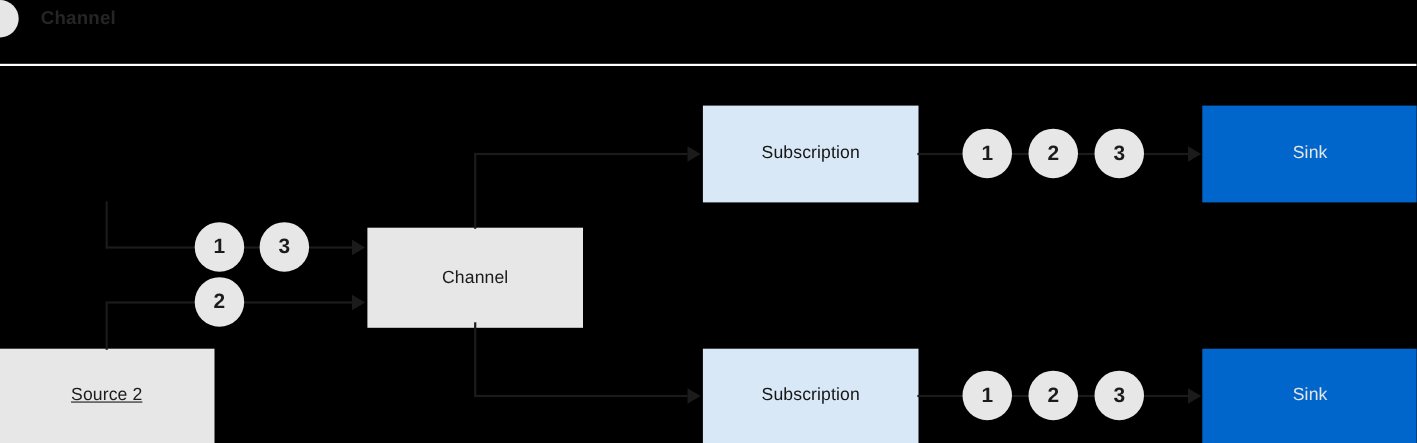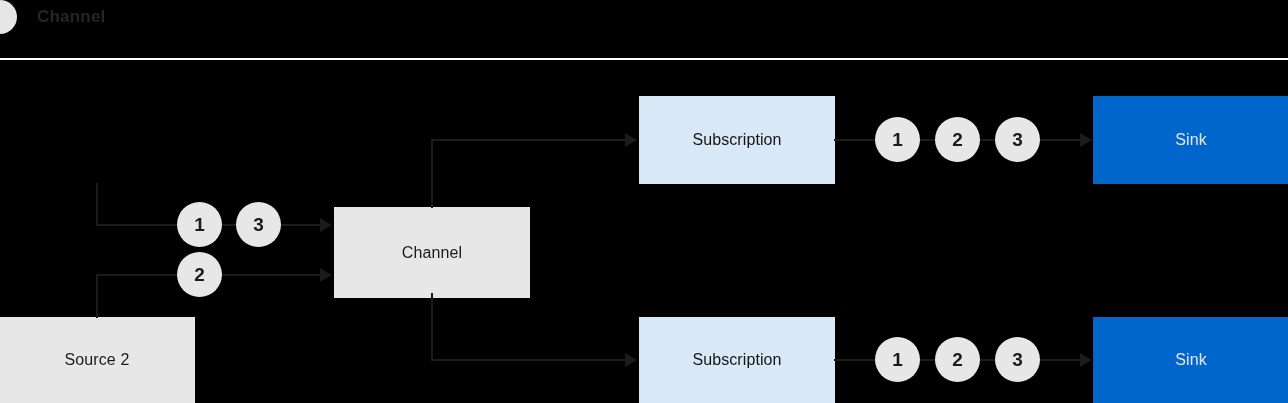--- a/index.html
+++ b/index.html
@@ -128,21 +128,21 @@
   <div class="seg" style="left:431px; top:359px; width:194px; height:2px;"></div>
   <div class="arrow" style="left:625px; top:353px;"></div>
 
   <div class="seg" style="left:834px; top:139px; width:246px; height:2px;"></div>
   <div class="arrow" style="left:1080px; top:133px;"></div>
 
   <div class="seg" style="left:834px; top:359px; width:246px; height:2px;"></div>
   <div class="arrow" style="left:1080px; top:353px;"></div>
 
 
-  <div class="node grey" style="left:-1px; top:317px; width:196px; height:86px;">
+  <div class="node grey" style="left:-1px; top:317px; width:196px; height:86px;text-decoration:underline;">
     <span>Source 2</span>
   </div>
 
   <div class="node grey" style="left:334px; top:207px; width:196px; height:91px;">
     <span>Channel</span>
   </div>
 
   <div class="node lblue" style="left:639px; top:96px; width:196px; height:88px;">
     <span>Subscription</span>
   </div>

